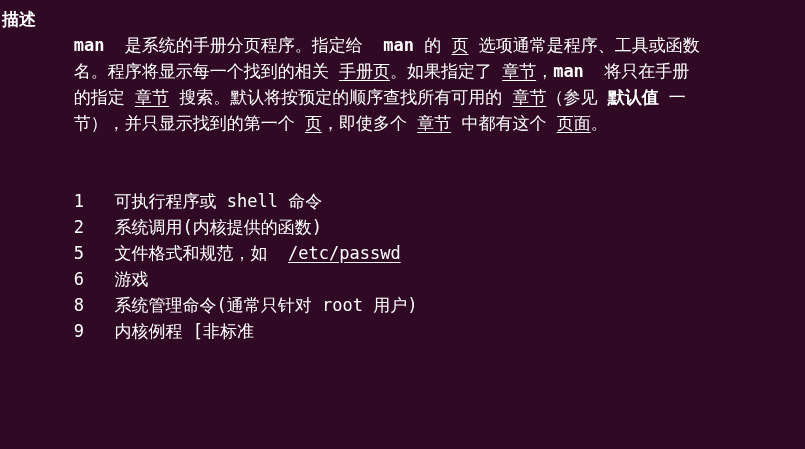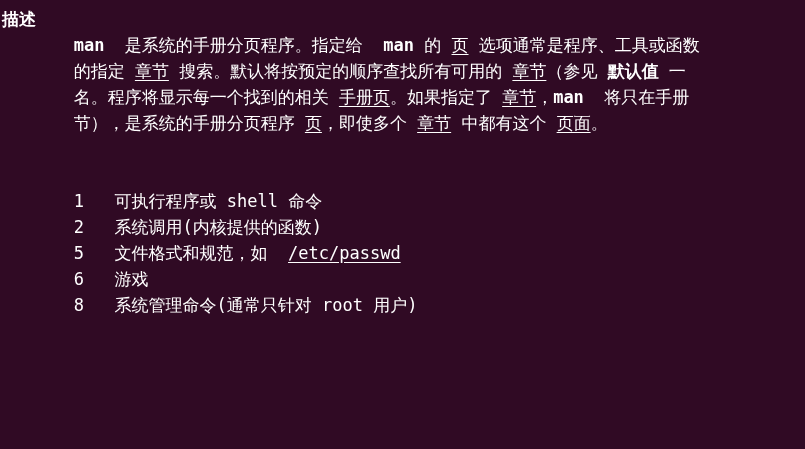--- a/index.html
+++ b/index.html
@@ -29,24 +29,25 @@
   .seg-b { font-weight: bold; }
   .seg-u { text-decoration: underline; text-underline-offset: 3px; }
 </style>
 </head>
 <body>
 
 <div class="terminal">
   <div class="screen">
       <div class="line"><span class="seg-b">描述</span></div>
       <div class="line"><span>       </span><span class="seg-b">man</span><span>  是系统的手册分页程序。指定给  </span><span class="seg-b">man</span><span> 的 </span><span class="seg-u">页</span><span> 选项通常是程序、工具或函数</span></div>
+      <div class="line"><span>       名。程序将显示每一个找到的相关 </span><span class="seg-u">手册页</span><span>。如果指定了 </span><span class="seg-u">章节</span><span>，</span><span class="seg-b">man</span><span>  将只在手册</span></div>
       <div class="line"><span>       的指定 </span><span class="seg-u">章节</span><span> 搜索。默认将按预定的顺序查找所有可用的 </span><span class="seg-u">章节</span><span>（参见 </span><span class="seg-b">默认值</span><span> 一</span></div>
-      <div class="line"><span>       名。程序将显示每一个找到的相关 </span><span class="seg-u">手册页</span><span>。如果指定了 </span><span class="seg-u">章节</span><span>，</span><span class="seg-b">man</span><span>  将只在手册</span></div>
-      <div class="line"><span>       节），是系统的手册分页程序 </span><span class="seg-u">页</span><span>，即使多个 </span><span class="seg-u">章节</span><span> 中都有这个 </span><span class="seg-u">页面</span><span>。</span></div>
+      <div class="line"><span>       节），并只显示找到的第一个 </span><span class="seg-u">页</span><span>，即使多个 </span><span class="seg-u">章节</span><span> 中都有这个 </span><span class="seg-u">页面</span><span>。</span></div>
       <div class="line">&nbsp;</div>
       <div class="line">&nbsp;</div>
       <div class="line"><span>       1   可执行程序或 shell 命令</span></div>
       <div class="line"><span>       2   系统调用(内核提供的函数)</span></div>
       <div class="line"><span>       5   文件格式和规范，如  </span><span class="seg-u">/etc/passwd</span></div>
       <div class="line"><span>       6   游戏</span></div>
       <div class="line"><span>       8   系统管理命令(通常只针对 root 用户)</span></div>
+      <div class="line"><span>       9   内核例程 [非标准</span></div>
     </div>
 </div>
 
 </body></html>

